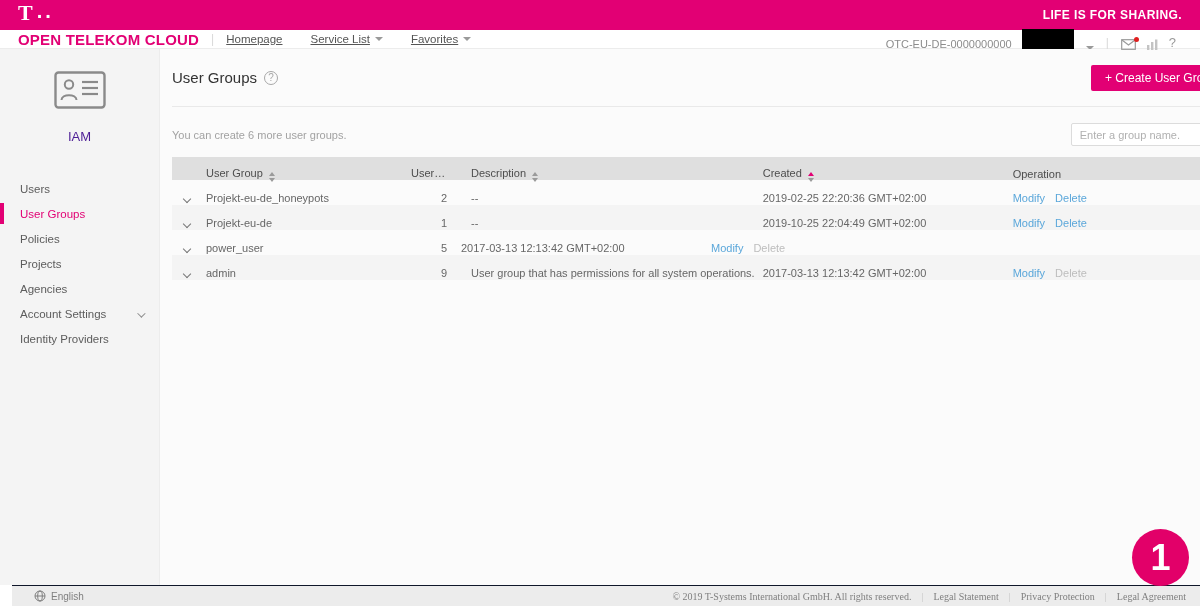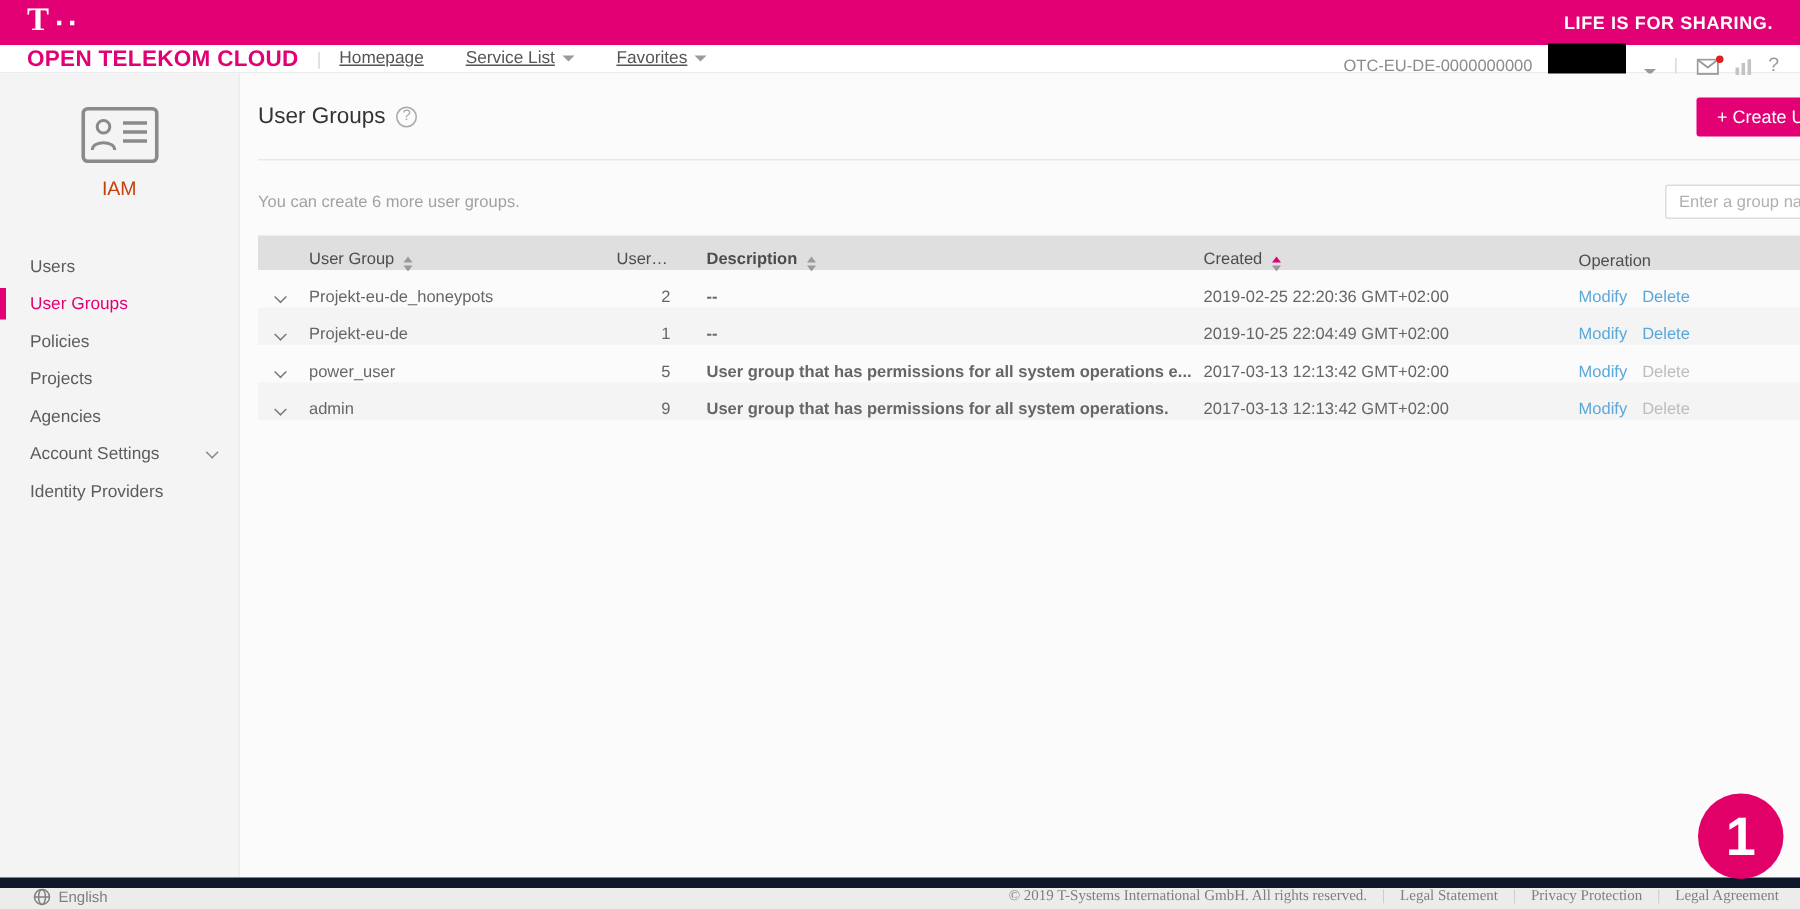--- a/index.html
+++ b/index.html
@@ -7,39 +7,39 @@
   .page { position:relative; width:1200px; height:606px; display:flex; flex-direction:column; }
 
   
   .topbar { height:30px; background:#e20074; display:flex; align-items:center; justify-content:space-between; padding:0 18px; flex:0 0 auto; }
   .tlogo { color:#fff; display:flex; align-items:flex-start; line-height:1; }
   .tlogo .tee { font-family:"Liberation Serif", serif; font-size:22px; font-weight:bold; margin-top:-2px; }
   .tlogo .dots { font-size:20px; font-weight:bold; letter-spacing:2px; margin-left:4px; margin-top:2px; }
   .slogan { color:#fff; font-size:12px; font-weight:bold; letter-spacing:0.4px; }
 
   
-  .navbar { height:19px; background:#fff; border-bottom:1px solid #ececec; display:flex; align-items:center; padding:0 14px 0 18px; flex:0 0 auto; }
+  .navbar { height:19px; background:#fff; border-bottom:1px solid #ececec; display:flex; align-items:center; padding:0 24px 0 18px; flex:0 0 auto; }
   .brand { color:#e20074; font-size:15px; font-weight:bold; letter-spacing:0.2px; white-space:nowrap; }
   .vsep { color:#d9d9d9; margin:0 12px; font-size:12px; }
   .topnav { display:flex; align-items:center; gap:28px; }
   .topnav .nav-item { font-size:11.5px; color:#555; cursor:pointer; display:flex; align-items:center; gap:5px; white-space:nowrap;text-decoration:underline; }
   .caret { width:0; height:0; border-left:4px solid transparent; border-right:4px solid transparent; border-top:4px solid #9a9a9a; display:inline-block; }
   .nav-right { margin-left:auto; display:flex; align-items:flex-end; gap:10px; }
   .account-id { font-size:11px; color:#8c8c8c; }
   .redacted { width:52px; height:21px; background:#000; }
   .icon-btn { color:#9a9a9a; font-size:13px; position:relative; cursor:pointer; display:flex; align-items:center; }
   .mail-dot { position:absolute; top:-2px; right:-3px; width:5px; height:5px; border-radius:50%; background:#e02020; }
   .help-q { font-size:13px; color:#9a9a9a; }
 
   
   .bodywrap { flex:1 1 auto; display:flex; min-height:0; background:#fbfbfb; }
   .sidebar { width:160px; flex:0 0 160px; background:#f4f4f4; border-right:1px solid #ececec; }
   .svc-head { padding:22px 0 14px 0; text-align:center; }
   .svc-icon { display:inline-block; }
-  .svc-name { margin-top:4px; font-size:13px; color:#c2410c; }
+  .svc-name { margin-top:16px; font-size:13px; color:#4c1d95; }
   .menu { margin-top:18px; }
   .menu-item { position:relative; height:25px; display:flex; align-items:center; padding-left:20px; font-size:11.5px; color:#5c5c5c; cursor:pointer; }
   .menu-item.active { color:#e20074; }
   .menu-item.active::before { content:""; position:absolute; left:0; top:2px; bottom:2px; width:4px; background:#e20074; }
   .menu-item .mi-chev { margin-left:auto; margin-right:16px; }
   .chev { display:inline-block; width:6px; height:6px; border-right:1.5px solid #8c8c8c; border-bottom:1.5px solid #8c8c8c; transform:rotate(45deg) translateY(-2px); }
 
   
   .main { flex:1 1 auto; padding:0 18px 0 12px; position:relative; }
   .title-row { height:58px; display:flex; align-items:center; border-bottom:1px solid #e9e9e9; }
@@ -54,37 +54,37 @@
 
   
   .table { margin-top:11px; width:100%; }
   .tr { display:flex; align-items:center; height:25px; font-size:11px; color:#666; }
   .tr.thead { background:#dfdfdf; color:#4d4d4d; height:23px; }
   .tr.striped { background:#f4f4f4; }
   .td { padding:0 4px; white-space:nowrap; overflow:hidden; text-overflow:ellipsis;margin-top:11px; }
   .c0 { flex:0 0 30px; text-align:center; padding:0; }
   .c1 { flex:0 0 205px; }
   .c2 { flex:0 0 50px; text-align:right; padding-right:10px; }
-  .c3 { flex:1 1 auto; padding-left:14px;font-weight:bold; }
+  .c3 { flex:1 1 auto; padding-left:14px; }
   .c4 { flex:0 0 250px; }
   .c5 { flex:0 0 222px; }
   .sort { display:inline-flex; flex-direction:column; gap:2px; margin-left:6px; vertical-align:1px; cursor:pointer; }
   .sort i { display:block; width:0; height:0; border-left:3.5px solid transparent; border-right:3.5px solid transparent; }
   .sort .up { border-bottom:4px solid #9a9a9a; }
   .sort .down { border-top:4px solid #9a9a9a; }
   .sort.asc .up { border-bottom-color:#e20074; }
   .row-chev { display:inline-block; width:6px; height:6px; border-right:1.2px solid #777; border-bottom:1.2px solid #777; transform:rotate(45deg); cursor:pointer; }
   .link { color:#5ba7da; cursor:pointer; margin-right:10px; text-decoration:none; }
   .link.disabled { color:#bdbdbd; cursor:default; }
 
   
   .badge { position:absolute; left:1132px; top:529px; width:57px; height:57px; border-radius:50%; background:#e20069; color:#fff; font-size:36px; font-weight:bold; display:flex; align-items:center; justify-content:center; }
 
   
-  .footer { flex:0 0 21px; height:21px; background:#ececec; border-top:7px solid #0f172a; display:flex; align-items:flex-start; padding:0 14px 0 22px; font-size:10px; color:#7f7f7f; }
+  .footer { flex:0 0 21px; height:21px; background:#ececec; border-top:1px solid #0f172a; display:flex; align-items:center; padding:0 14px 0 22px; font-size:10px; color:#7f7f7f;margin-left:12px; }
   .lang { display:flex; align-items:center; gap:5px; cursor:pointer; }
   .foot-right { margin-left:auto; display:flex; align-items:center;font-family:Liberation Serif, serif; }
   .foot-sep { color:#c4c4c4; margin:0 10px; }
   .foot-link { cursor:pointer; }
 </style>
 </head>
 <body>
 
 <div class="page">
 
@@ -229,21 +229,20 @@
           <div class="td c2">1</div>
           <div class="td c3">--</div>
           <div class="td c4">2019-10-25 22:04:49 GMT+02:00</div>
           <div class="td c5"><a class="link">Modify</a><a class="link">Delete</a></div>
         </div>
 
         <div class="tr">
           <div class="td c0"><span class="row-chev"></span></div>
           <div class="td c1">power_user</div>
           <div class="td c2">5</div>
-          <div class="td c3">User group that has permissions for all system operations e...</div>
           <div class="td c4">2017-03-13 12:13:42 GMT+02:00</div>
           <div class="td c5"><a class="link">Modify</a><a class="link disabled">Delete</a></div>
         </div>
 
         <div class="tr striped">
           <div class="td c0"><span class="row-chev"></span></div>
           <div class="td c1">admin</div>
           <div class="td c2">9</div>
           <div class="td c3">User group that has permissions for all system operations.</div>
           <div class="td c4">2017-03-13 12:13:42 GMT+02:00</div>

